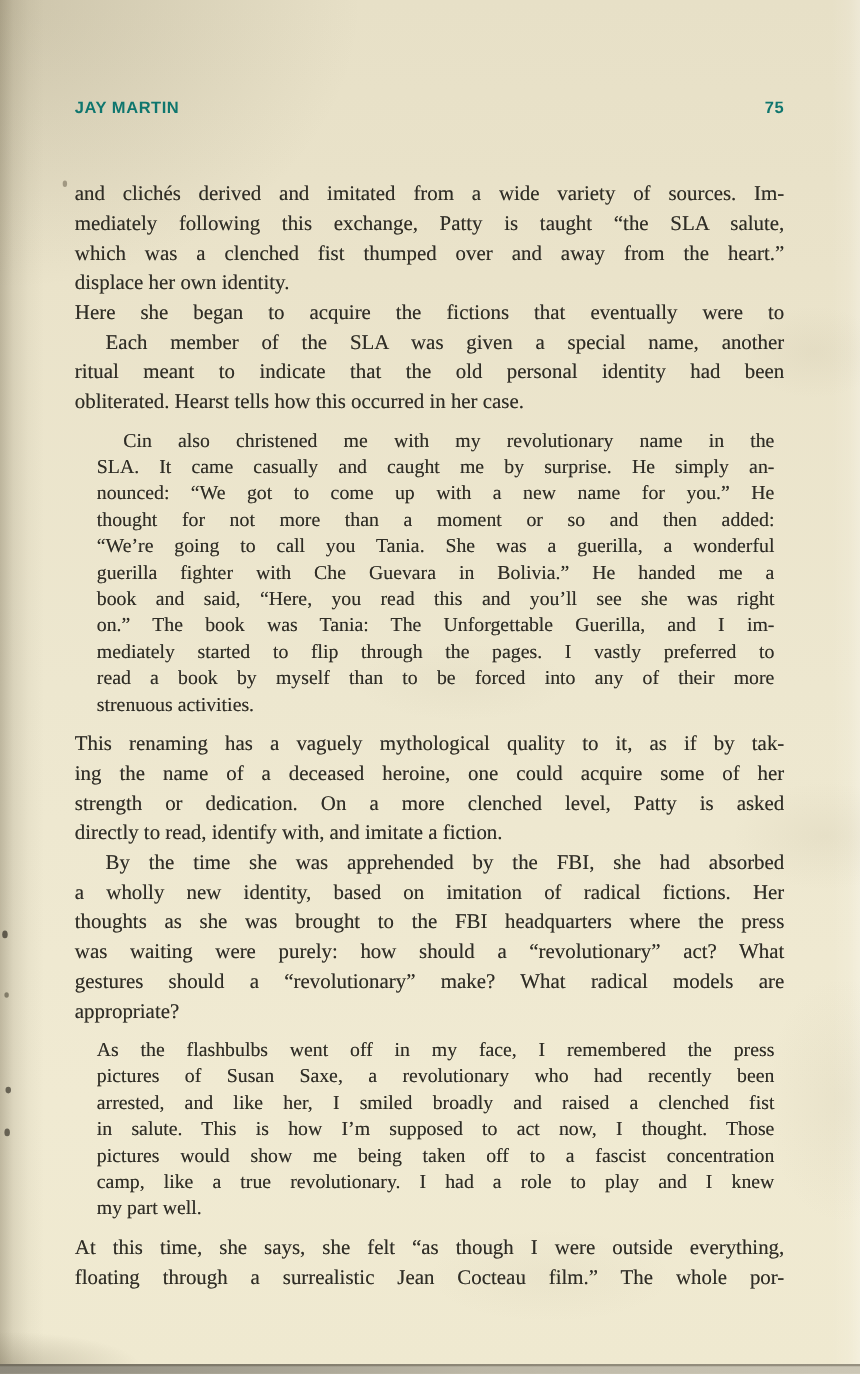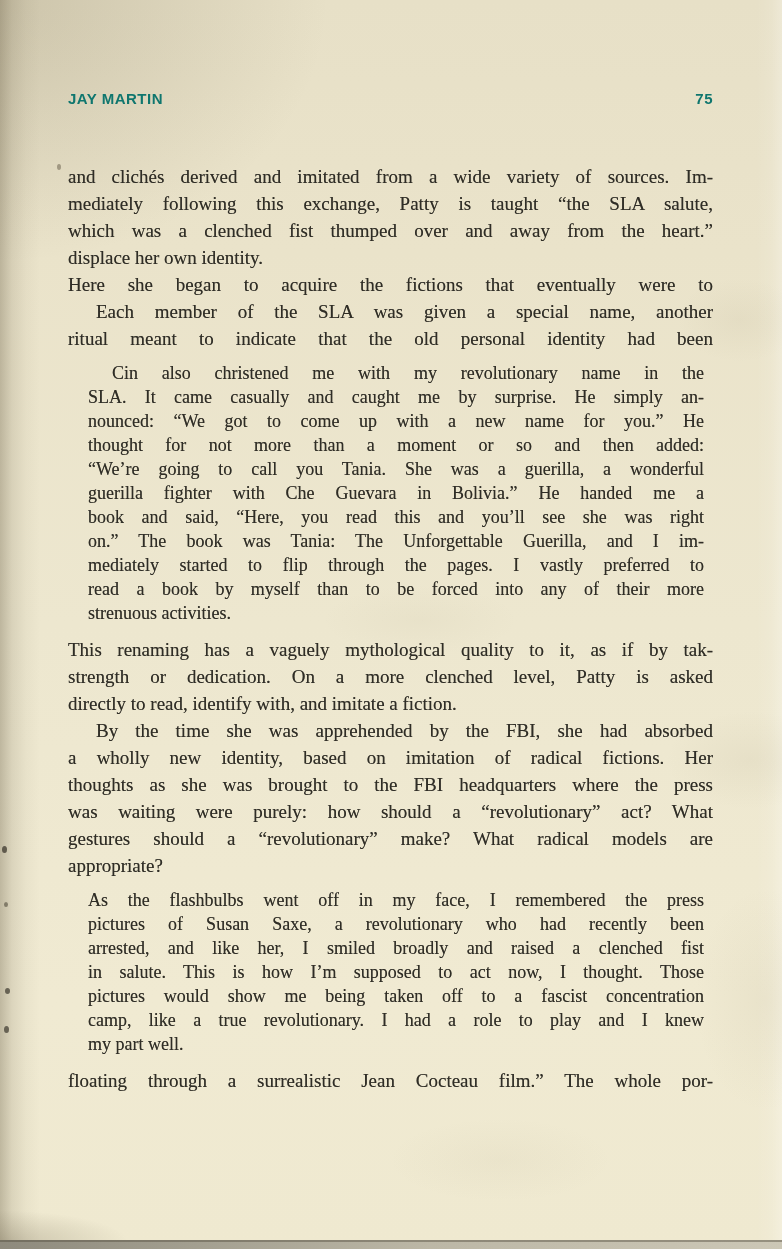--- a/index.html
+++ b/index.html
@@ -92,36 +92,38 @@
       <div class="para body">
         <div class="line"><span>and clichés derived and imitated from a wide variety of sources. Im-</span></div>
         <div class="line"><span>mediately following this exchange, Patty is taught “the SLA salute,</span></div>
         <div class="line"><span>which was a clenched fist thumped over and away from the heart.”</span></div>
         <div class="line lastline"><span>displace her own identity.</span></div>
         <div class="line"><span>Here she began to acquire the fictions that eventually were to</span></div>
       </div>
       <div class="para body">
         <div class="line firstindent"><span>Each member of the SLA was given a special name, another</span></div>
         <div class="line"><span>ritual meant to indicate that the old personal identity had been</span></div>
+        <div class="line lastline"><span>obliterated. Hearst tells how this occurred in her case.</span></div>
       </div>
       <div class="para quote">
         <div class="line firstindent"><span>Cin also christened me with my revolutionary name in the</span></div>
         <div class="line"><span>SLA. It came casually and caught me by surprise. He simply an-</span></div>
         <div class="line"><span>nounced: “We got to come up with a new name for you.” He</span></div>
         <div class="line"><span>thought for not more than a moment or so and then added:</span></div>
         <div class="line"><span>“We’re going to call you Tania. She was a guerilla, a wonderful</span></div>
         <div class="line"><span>guerilla fighter with Che Guevara in Bolivia.” He handed me a</span></div>
         <div class="line"><span>book and said, “Here, you read this and you’ll see she was right</span></div>
         <div class="line"><span>on.” The book was </span><span class="ital">Tania: The Unforgettable Guerilla</span><span>, and I im-</span></div>
         <div class="line"><span>mediately started to flip through the pages. I vastly preferred to</span></div>
         <div class="line"><span>read a book by myself than to be forced into any of their more</span></div>
         <div class="line lastline"><span>strenuous activities.</span></div>
       </div>
       <div class="para body">
         <div class="line"><span>This renaming has a vaguely mythological quality to it, as if by tak-</span></div>
+        <div class="line"><span>ing the name of a deceased heroine, one could acquire some of her</span></div>
         <div class="line"><span>strength or dedication. On a more clenched level, Patty is asked</span></div>
         <div class="line lastline"><span>directly to read, identify with, and imitate a fiction.</span></div>
       </div>
       <div class="para body">
         <div class="line firstindent"><span>By the time she was apprehended by the FBI, she had absorbed</span></div>
         <div class="line"><span>a wholly new identity, based on imitation of radical fictions. Her</span></div>
         <div class="line"><span>thoughts as she was brought to the FBI headquarters where the press</span></div>
         <div class="line"><span>was waiting were purely: how should a “revolutionary” act? What</span></div>
         <div class="line"><span>gestures should a “revolutionary” make? What radical models are</span></div>
         <div class="line lastline"><span>appropriate?</span></div>
@@ -129,19 +131,20 @@
       <div class="para quote">
         <div class="line"><span>As the flashbulbs went off in my face, I remembered the press</span></div>
         <div class="line"><span>pictures of Susan Saxe, a revolutionary who had recently been</span></div>
         <div class="line"><span>arrested, and like her, I smiled broadly and raised a clenched fist</span></div>
         <div class="line"><span>in salute. This is how I’m supposed to act now, I thought. Those</span></div>
         <div class="line"><span>pictures would show me being taken off to a fascist concentration</span></div>
         <div class="line"><span>camp, like a true revolutionary. I had a role to play and I knew</span></div>
         <div class="line lastline"><span>my part well.</span></div>
       </div>
       <div class="para body">
+        <div class="line"><span>At this time, she says, she felt “as though I were outside everything,</span></div>
         <div class="line"><span>floating through a surrealistic Jean Cocteau film.” The whole por-</span></div>
       </div>
     </div>
 </div>
 
 <div class="bottom-shadow"></div>
 <div class="bottom-edge"></div>
 
 </body></html>

